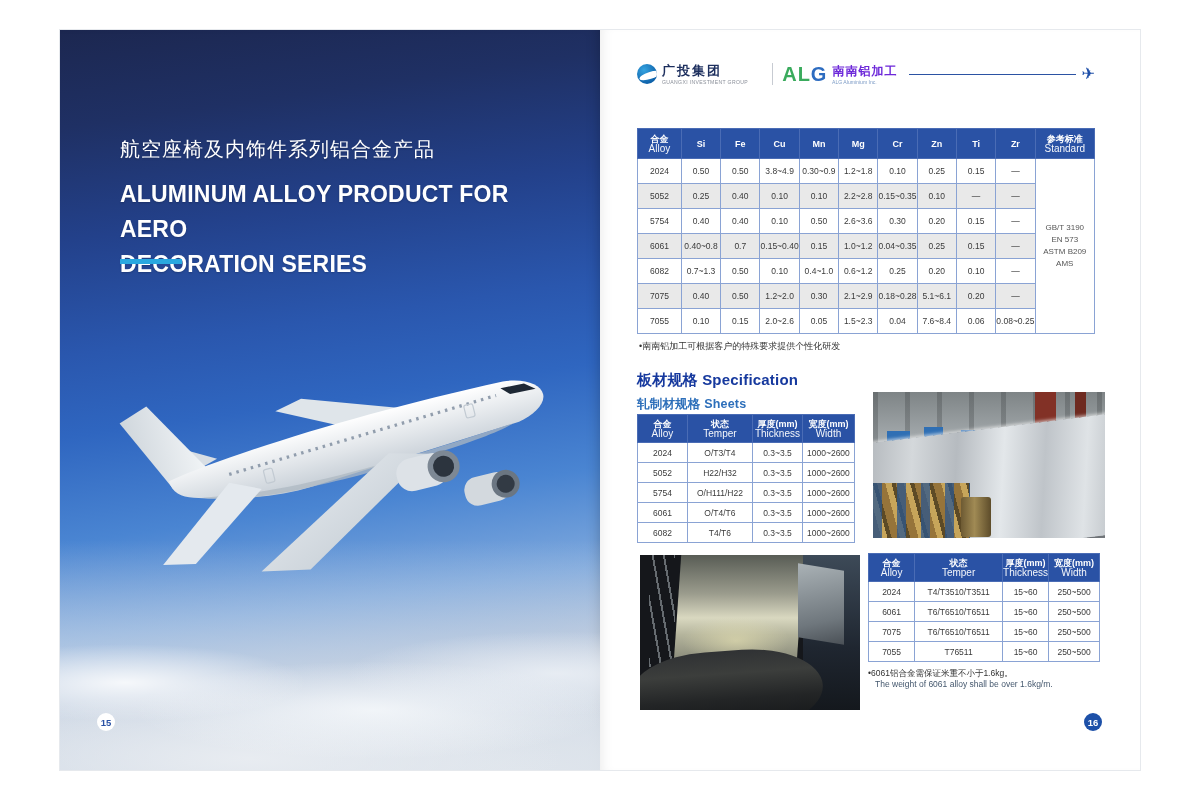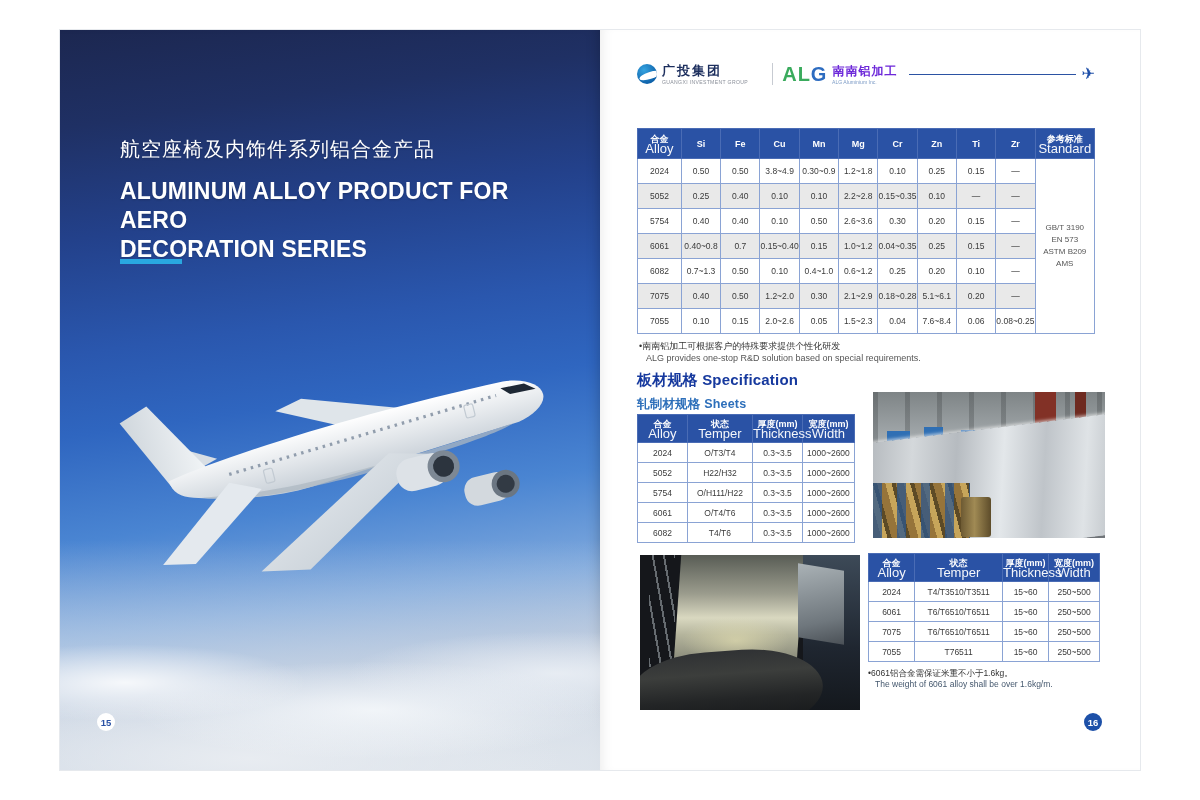--- a/index.html
+++ b/index.html
@@ -14,21 +14,21 @@
   .clouds { position:absolute; left:0; bottom:0; width:100%; height:230px; pointer-events:none;
     background:
       radial-gradient(ellipse 260px 55px at 12% 62%, rgba(255,255,255,.85), rgba(255,255,255,0) 70%),
       radial-gradient(ellipse 340px 70px at 58% 74%, rgba(244,247,250,.9), rgba(255,255,255,0) 70%),
       radial-gradient(ellipse 300px 60px at 92% 58%, rgba(238,242,247,.8), rgba(255,255,255,0) 70%),
       radial-gradient(ellipse 420px 90px at 35% 95%, #e8ecf1, rgba(232,236,241,0) 75%),
       radial-gradient(ellipse 420px 90px at 85% 100%, #dfe5ec, rgba(223,229,236,0) 75%),
       linear-gradient(to bottom, rgba(255,255,255,0) 0%, rgba(214,222,232,.85) 80%); }
   .title-block { position:absolute; left:60px; top:106px; width:440px; color:#ffffff; }
   .title-zh { font-size:20px; font-weight:normal; letter-spacing:1px; margin-bottom:14px; text-shadow:0 1px 2px rgba(0,0,0,.2); }
-  .title-en { font-size:23px; font-weight:bold; line-height:29px; letter-spacing:.2px; text-shadow:0 1px 2px rgba(0,0,0,.2); }
+  .title-en { font-size:23px; font-weight:bold; line-height:35px; letter-spacing:.2px; text-shadow:0 1px 2px rgba(0,0,0,.2); }
   .title-underline { position:absolute; left:60px; top:229px; width:62px; height:5px; background:#29a8e0; }
   .plane-wrap { position:absolute; left:18px; top:295px; width:510px; height:280px; }
   .page-circle { position:absolute; width:18px; height:18px; border-radius:50%; font-size:9.5px; font-weight:bold;
     display:flex; align-items:center; justify-content:center; }
   .pc-left { left:37px; top:683px; background:#ffffff; color:#2a52a5; }
   .pc-right { left:484px; top:683px; background:#1d50a8; color:#ffffff; }
 
   
   .page-right { position:relative; width:540px; height:740px; background:#ffffff;
     box-shadow:inset 10px 0 14px -10px rgba(0,0,0,.10); }
@@ -54,21 +54,21 @@
   .chem-title-row { position:absolute; left:37px; top:76px; width:458px; display:flex; justify-content:space-between; align-items:baseline; }
   .sec-title { font-size:15px; font-weight:bold; color:#16399e; letter-spacing:.2px; }
   .wt { font-size:13px; font-weight:bold; color:#16399e; }
 
   
   table { border-collapse:collapse; table-layout:fixed; }
   .blue-tbl { border:1px solid #5d7fc4; }
   .blue-tbl th { background:#2a52a5; color:#ffffff; font-weight:bold; border:1px solid #4a6cb5; padding:2px 0; }
   .blue-tbl td { border:1px solid #8aa3d4; color:#3a3a3a; text-align:center; background:#ffffff; }
   .th-zh { display:block; font-size:9px; line-height:10px; }
-  .th-en { display:block; font-size:13px; font-weight:normal; line-height:9px; opacity:.95; }
+  .th-en { display:block; font-size:10px; font-weight:normal; line-height:9px; opacity:.95; }
 
   
   .chem-table { position:absolute; left:37px; top:98px; width:458px; }
   .chem-table th { height:30px; }
   .chem-table td { height:25px; font-size:8.5px; }
   .chem-table tr.alt td { background:#e9e9e9; }
   .chem-table td.std-cell { background:#ffffff !important; font-size:8px; color:#555; line-height:12px; }
 
   .note { position:absolute; left:39px; width:440px; font-size:9px; line-height:11.5px; }
   .note .zh { color:#333333; }
@@ -349,21 +349,20 @@
               <td>0.04</td>
               <td>7.6~8.4</td>
               <td>0.06</td>
               <td>0.08~0.25</td>
             </tr>
           </tbody>
       </table>
 
       <div class="note chem-note">
         <div class="zh">•南南铝加工可根据客户的特殊要求提供个性化研发</div>
-        <div class="en">ALG provides one-stop R&amp;D solution based on special requirements.</div>
       </div>
 
       <div class="spec-title sec-title">板材规格 Specification</div>
       <div class="sheets-sub sub-title">轧制材规格 Sheets</div>
 
       <table class="blue-tbl sheets-table">
         <colgroup>
             <col style="width:23%">
             <col style="width:30%">
             <col style="width:23%">

